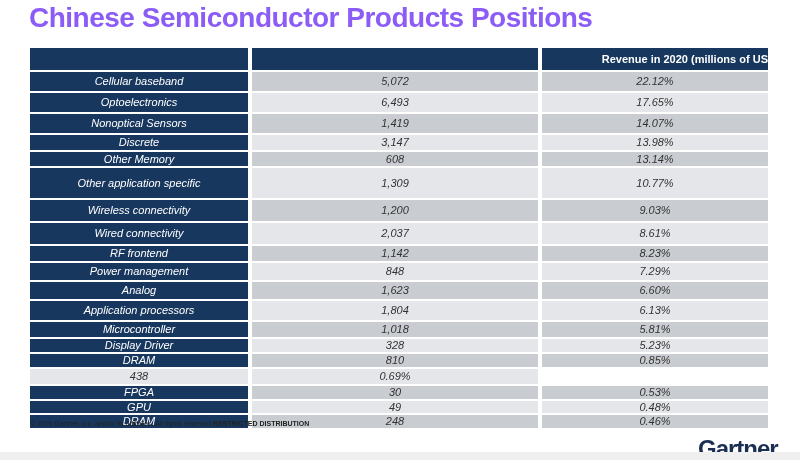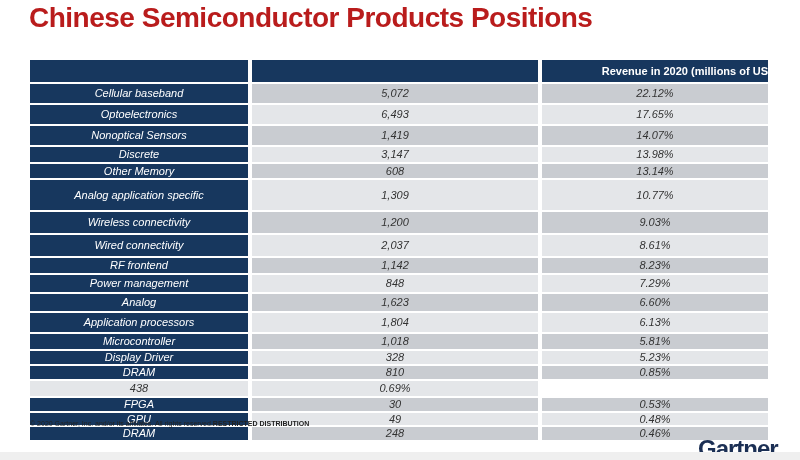--- a/index.html
+++ b/index.html
@@ -2,25 +2,25 @@
 <html><head>
 <meta charset="utf-8">
 <style>
   html,body { margin:0; padding:0; background:#ffffff; }
   .slide {
     position:relative; width:800px; height:460px; background:#ffffff;
     overflow:hidden; font-family:"Liberation Sans", sans-serif;
   }
   .page-title {
     position:absolute; left:29px; top:2px; margin:0;
-    font-size:28px; font-weight:bold; color:#b91c1c; letter-spacing:-0.5px;
+    font-size:28px; font-weight:bold; color:#8b5cf6; letter-spacing:-0.5px;
     white-space:nowrap;
   }
   .table {
-    position:absolute; left:30px; top:60px; width:738px;
+    position:absolute; left:30px; top:48px; width:738px;
   }
   .trow {
     display:grid; grid-template-columns:218px 286px 226px;
     column-gap:4px; margin-bottom:2px;
   }
   .cell {
     display:flex; align-items:center; justify-content:center;
     font-size:11px; line-height:1; overflow:hidden;
   }
   .label { background:#17375e; color:#ffffff; }
@@ -94,21 +94,21 @@
           <div class="cell label">Discrete</div>
           <div class="cell val">3,147</div>
           <div class="cell val">13.98%</div>
         </div>
         <div class="trow">
           <div class="cell label">Other Memory</div>
           <div class="cell val">608</div>
           <div class="cell val">13.14%</div>
         </div>
         <div class="trow">
-          <div class="cell label">Analog application specific</div>
+          <div class="cell label">Other application specific</div>
           <div class="cell val">1,309</div>
           <div class="cell val">10.77%</div>
         </div>
         <div class="trow">
           <div class="cell label">Wireless connectivity</div>
           <div class="cell val">1,200</div>
           <div class="cell val">9.03%</div>
         </div>
         <div class="trow">
           <div class="cell label">Wired connectivity</div>

